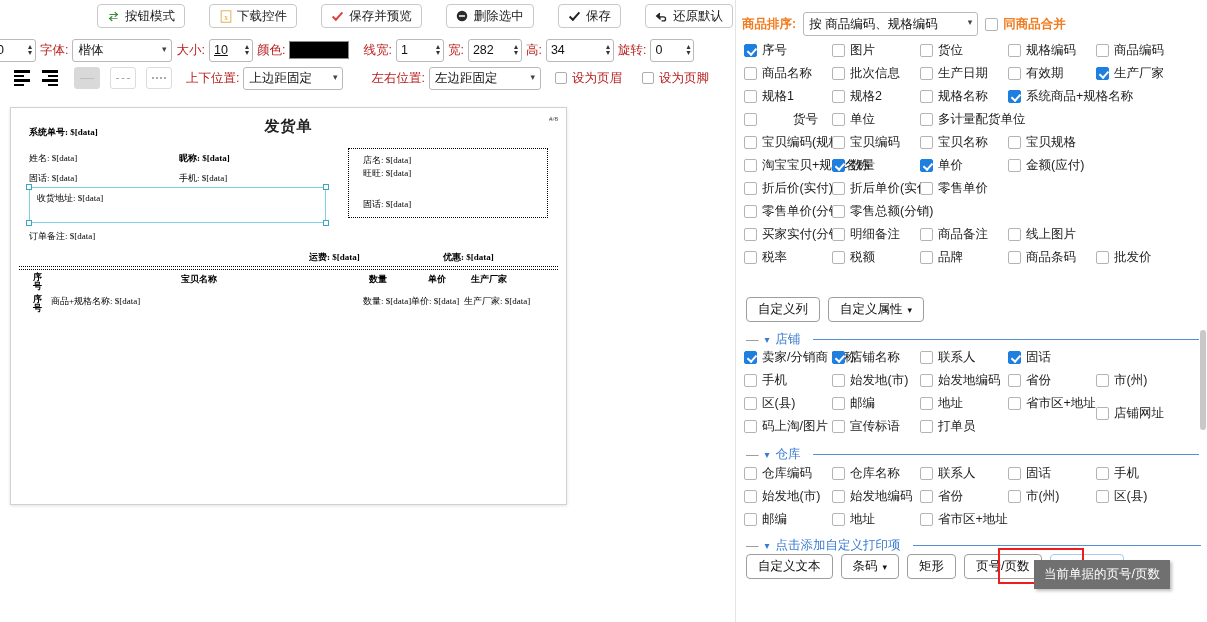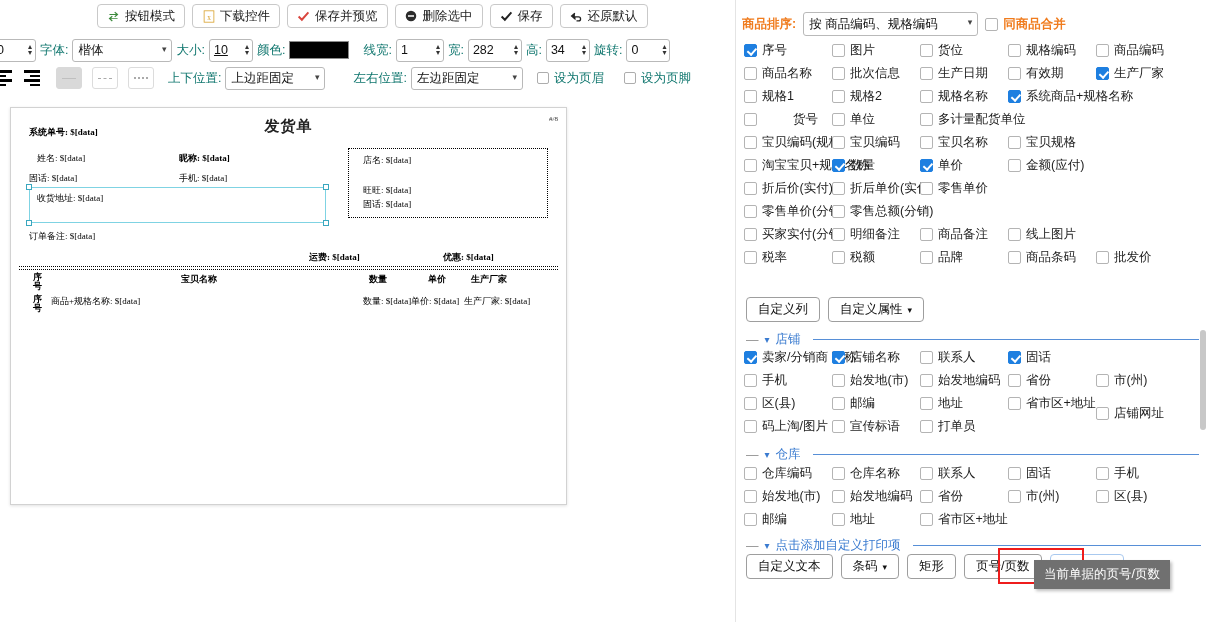--- a/index.html
+++ b/index.html
@@ -11,33 +11,33 @@
     font-size: 12px;
     color: #222;
     overflow: hidden;
   }
   #app { position: relative; width: 1207px; height: 622px; }
 
   
   #left { position: absolute; left: 0; top: 0; width: 735px; height: 622px; background: #fff; }
 
   .toolbar-row { display: flex; align-items: center; height: 32px; padding: 0 2px; }
-  #tb-row1 { position: absolute; left: 0; top: 0; width: 735px; justify-content: flex-start; padding-left: 97px; gap: 7px; }
+  #tb-row1 { position: absolute; left: 0; top: 0; width: 735px; justify-content: space-between; padding-left: 97px; gap: 7px; }
   #tb-row2 { position: absolute; left: 0; top: 34px; width: 735px; gap: 4px; padding-left: 0; }
-  #tb-row3 { position: absolute; left: 0; top: 62px; width: 735px; gap: 4px; padding-left: 0; }
+  #tb-row3 { position: absolute; left: 0; top: 62px; width: 735px; gap: 4px; padding-left: 18px; }
 
   .tbtn {
     display: inline-flex; align-items: center; gap: 5px;
     height: 24px; padding: 0 9px;
     border: 1px solid #c9c9c9; border-radius: 4px; background: #fff;
     font-size: 12.5px; color: #1a1a1a; white-space: nowrap; cursor: pointer;
   }
   .tbtn .ic { display: inline-flex; width: 13px; height: 13px; align-items: center; justify-content: center; }
 
-  .lbl { font-size: 12.5px; color: #0f766e; white-space: nowrap; }
+  .lbl { font-size: 12.5px; color: #b91c1c; white-space: nowrap; }
 
   .num-spin {
     position: relative; display: inline-flex; align-items: center;
     height: 23px; border: 1px solid #b9b9b9; border-radius: 3px; background: #fff;
     padding: 0 16px 0 4px; font-size: 12.5px; color: #111;
   }
   .num-spin .v { min-width: 10px; }
   .num-spin .arrows {
     position: absolute; right: 3px; top: 50%; transform: translateY(-50%);
     display: flex; flex-direction: column; line-height: 6px; font-size: 8px; color: #333;
@@ -195,21 +195,21 @@
       </div>
       <span class="lbl">宽:</span>
       <div class="num-spin" style="width:54px;">
         <span class="v">282</span>
         <span class="arrows">
             <span>▴</span>
             <span>▾</span>
           </span>
       </div>
       <span class="lbl">高:</span>
-      <div class="num-spin" style="width:44px;">
+      <div class="num-spin" style="width:68px;">
         <span class="v">34</span>
         <span class="arrows">
             <span>▴</span>
             <span>▾</span>
           </span>
       </div>
       <span class="lbl">旋转:</span>
       <div class="num-spin" style="width:44px;">
         <span class="v">0</span>
         <span class="arrows">
@@ -261,38 +261,38 @@
       </span>
     </div>
 
     <div id="doc-wrap">
       <div class="doc">
         <div class="doc-title">发货单</div>
         <div class="pagenum">#/8</div>
 
         <div class="dfield b" style="left:18px; top:18px;">系统单号: $[data]</div>
 
-        <div class="dfield" style="left:26px; top:44px;">姓名: $[data]</div>
+        <div class="dfield" style="left:18px; top:44px;">姓名: $[data]</div>
         <div class="dfield b" style="left:168px; top:44px;">昵称: $[data]</div>
         <div class="dfield" style="left:18px; top:64px;">固话: $[data]</div>
         <div class="dfield" style="left:168px; top:64px;">手机: $[data]</div>
 
         <div class="selbox" style="left:18px; top:79px; width:297px; height:36px;">
           <div class="handle" style="left:-4px; top:-4px;"></div>
           <div class="handle" style="right:-4px; top:-4px;"></div>
           <div class="handle" style="left:-4px; bottom:-4px;"></div>
           <div class="handle" style="right:-4px; bottom:-4px;"></div>
         </div>
         <div class="dfield" style="left:26px; top:84px;">收货地址: $[data]</div>
 
         <div class="dfield" style="left:18px; top:122px;">订单备注: $[data]</div>
 
         <div class="dotbox" style="left:337px; top:40px; width:200px; height:70px;"></div>
         <div class="dfield" style="left:352px; top:46px;">店名: $[data]</div>
-        <div class="dfield" style="left:352px; top:76px;">旺旺: $[data]</div>
+        <div class="dfield" style="left:352px; top:59px;">旺旺: $[data]</div>
         <div class="dfield" style="left:352px; top:90px;">固话: $[data]</div>
 
         <div class="dfield b" style="left:298px; top:143px;">运费: $[data]</div>
         <div class="dfield b" style="left:432px; top:143px;">优惠: $[data]</div>
 
         <div class="sepline" style="top:158px;"></div>
         <div class="sepline" style="top:161px;"></div>
 
         <div class="dfield b" style="left:22px; top:165px; line-height:9px; white-space:normal; width:9px;">序号</div>
         <div class="dfield b" style="left:170px; top:165px;">宝贝名称</div>

